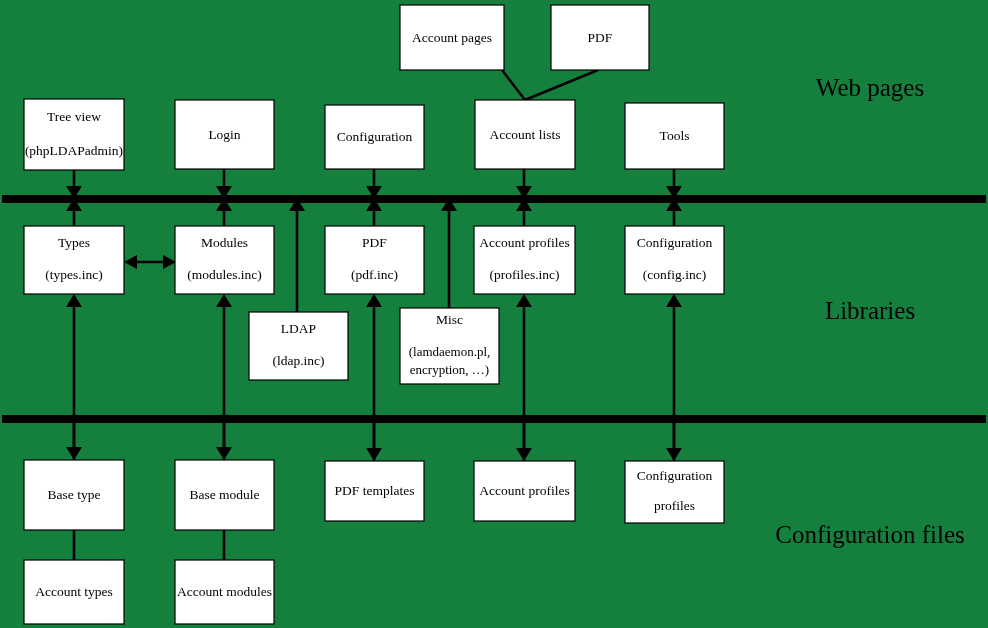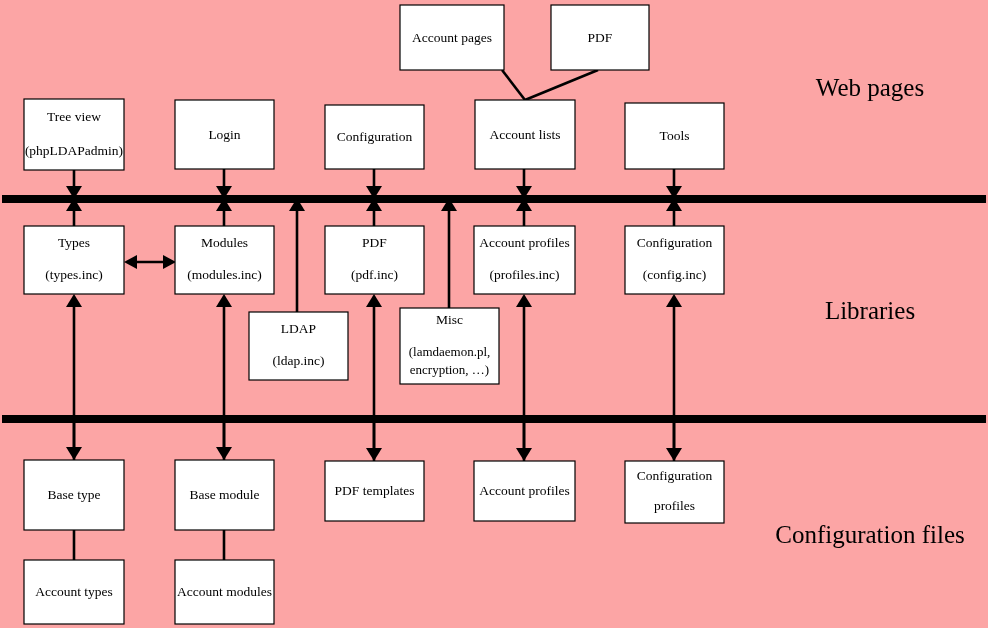--- a/index.html
+++ b/index.html
@@ -4,21 +4,21 @@
 <style>
   html, body {
     margin: 0;
     padding: 0;
     background: #ffffff;
   }
   #canvas {
     position: relative;
     width: 988px;
     height: 628px;
-    background: #fca5a5;
+    background: #15803d;
     overflow: hidden;
     font-family: "Liberation Serif", "DejaVu Serif", serif;
   }
   svg#diagram {
     position: absolute;
     top: 0;
     left: 0;
     width: 988px;
     height: 628px;
   }

